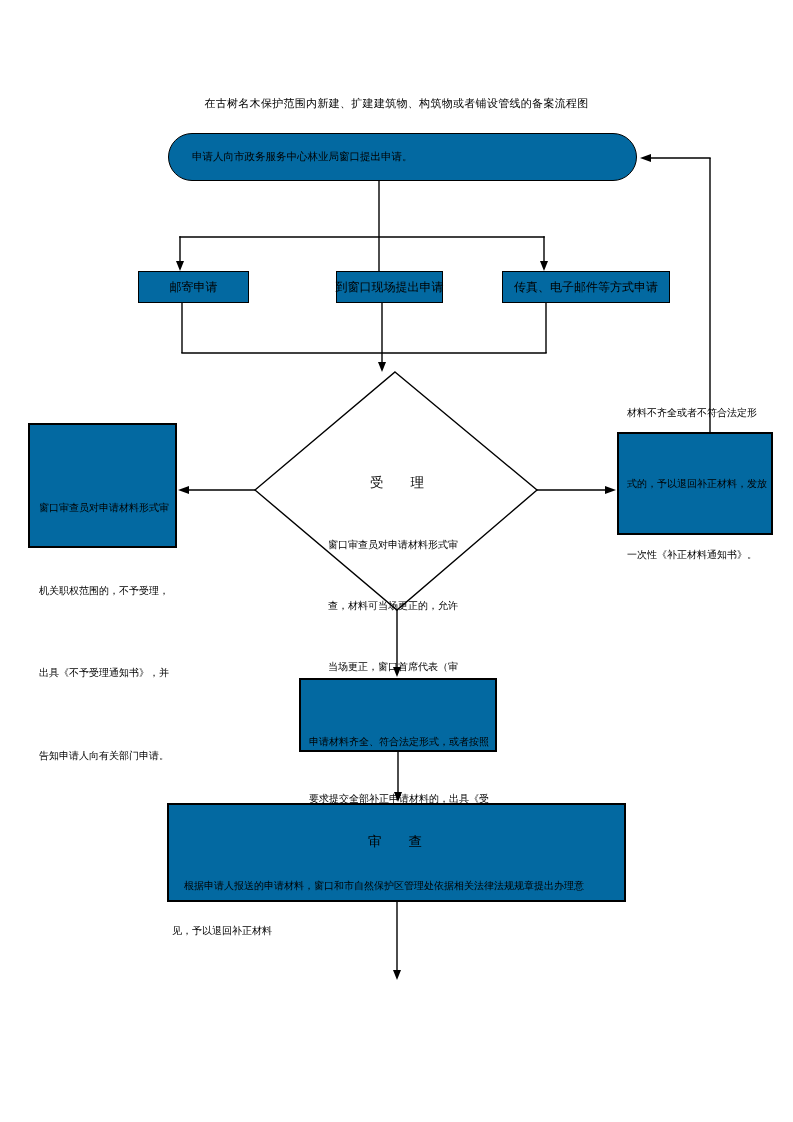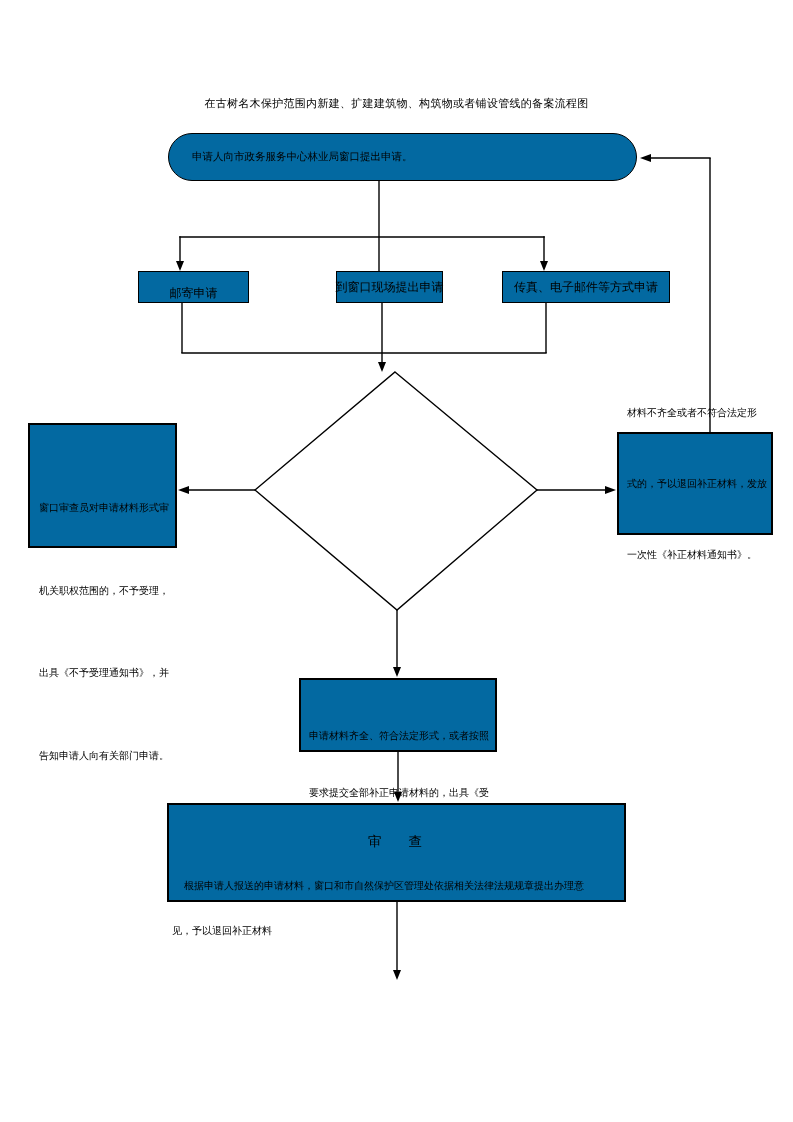--- a/index.html
+++ b/index.html
@@ -24,21 +24,21 @@
     border:1.5px solid #000;border-radius:24px;
     display:flex;align-items:center;
     padding-left:23px;font-size:10.5px;white-space:pre;
   }
   .channel-box{
     top:271px;height:32px;
     border:1.4px solid #000;
     display:flex;align-items:center;justify-content:center;
     font-size:12px;white-space:pre;
   }
-  .ch1{left:138px;width:111px;align-items:flex-end;}
+  .ch1{left:138px;width:111px;}
   .ch2{left:336px;width:107px;}
   .ch3{left:502px;width:168px;}
   .diamond-text{
     position:absolute;left:328px;top:431px;width:138px;
     font-size:10px;line-height:20.3px;white-space:pre;
   }
   .diamond-text .node-title{
     text-align:center;font-size:13.5px;line-height:22px;
     margin-bottom:1px;white-space:pre;
   }
@@ -47,21 +47,21 @@
     left:28px;top:423px;width:149px;height:125px;
     padding:14px 4px 0 9px;line-height:27.5px;
   }
   .supplement-box{
     left:617px;top:432px;width:156px;height:103px;
     display:flex;flex-direction:column;justify-content:center;
     padding-left:8px;line-height:23px;gap:48px;
   }
   .accept-box{
     left:299px;top:678px;width:198px;height:74px;
-    padding:7px 0 0 8px;line-height:19.3px;
+    padding:13px 0 0 8px;line-height:19.3px;
   }
   .review-box{
     left:167px;top:803px;width:459px;height:99px;
     padding:3px 6px 0 3px;
   }
   .review-box .node-title{
     text-align:center;font-size:13.5px;line-height:23px;white-space:pre;
   }
   .review-box .body-line{font-size:10px;line-height:22.5px;white-space:pre;}
   .review-box .body-line.indent{text-indent:12px;}
@@ -115,20 +115,27 @@
   <div class="node channel-box ch1">
     <span class="text-line">邮寄申请</span>
   </div>
   <div class="node channel-box ch2">
     <span class="text-line">到窗口现场提出申请</span>
   </div>
   <div class="node channel-box ch3">
     <span class="text-line">传真、电子邮件等方式申请</span>
   </div>
 
+  <div class="diamond-text">
+    <div class="node-title">受　　理</div>
+    <div class="text-line">窗口审查员对申请材料形式审</div>
+    <div class="text-line">查，材料可当场更正的，允许</div>
+    <div class="text-line">当场更正，窗口首席代表（审</div>
+    <div class="text-line">批办负责人）决定是否受理。</div>
+  </div>
 
   <div class="node side-box reject-box">
     <div class="text-line">窗口审查员对申请材料形式审</div>
     <div class="text-line">机关职权范围的，不予受理，</div>
     <div class="text-line">出具《不予受理通知书》，并</div>
     <div class="text-line">告知申请人向有关部门申请。</div>
   </div>
 
   <div class="node side-box supplement-box">
     <div class="text-line">材料不齐全或者不符合法定形</div>

